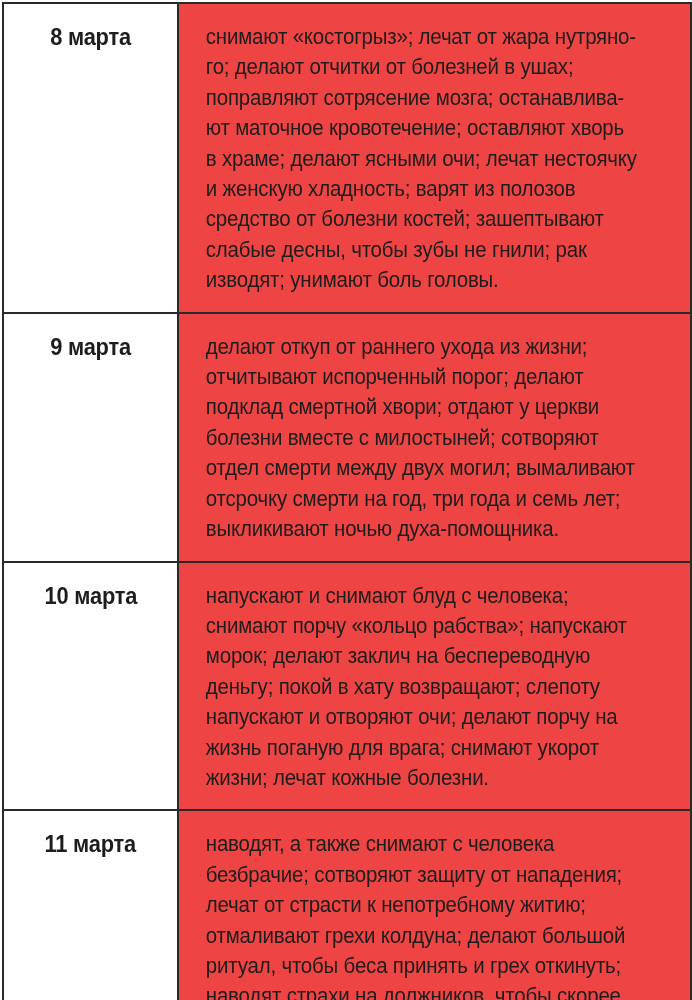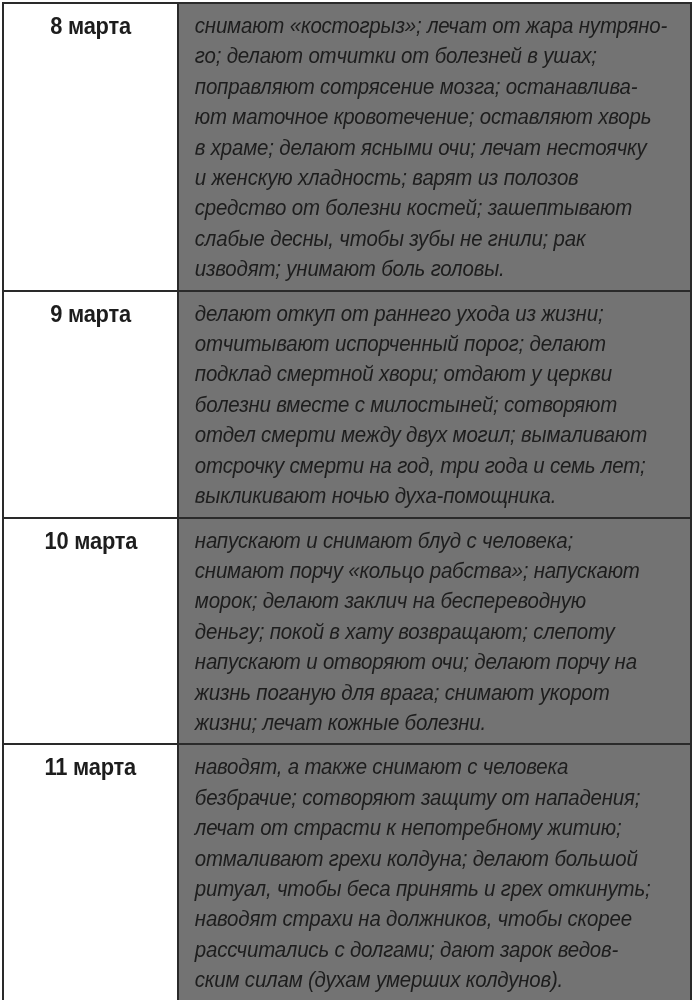--- a/index.html
+++ b/index.html
@@ -22,21 +22,21 @@
     position: absolute;
     left: 2px;
     top: 2px;
     width: 688px;
     border-collapse: collapse;
     table-layout: fixed;
   }
   table.calendar td {
     border: 2px solid #2a2a2a;
     vertical-align: top;
-    padding: 0;
+    padding: 11px;
     margin-top: 16px;
   }
   col.date-col  { width: 175px; }
   col.text-col  { width: 513px; }
   .date-cell {
     text-align: center;
     background: #ffffff;
   }
   .date-label {
     display: inline-block;
@@ -44,22 +44,21 @@
     font-size: 23px;
     font-weight: bold;
     line-height: 30.4px;
     letter-spacing: -0.2px;
     color: #1d1d1d;
     transform: scaleX(0.95);
     transform-origin: 50% 0;
     white-space: nowrap;
   }
   .practices-cell {
-    background: #737373;
-    font-style: italic;
+    background: #ef4444;
   }
   .practices-text {
     padding: 7px 4px 5px 17px;
     font-size: 22px;
     line-height: 30.4px;
     letter-spacing: -0.2px;
     color: #1d1d1d;
     white-space: pre;
     transform: scaleX(0.93);
     transform-origin: 0 0;

